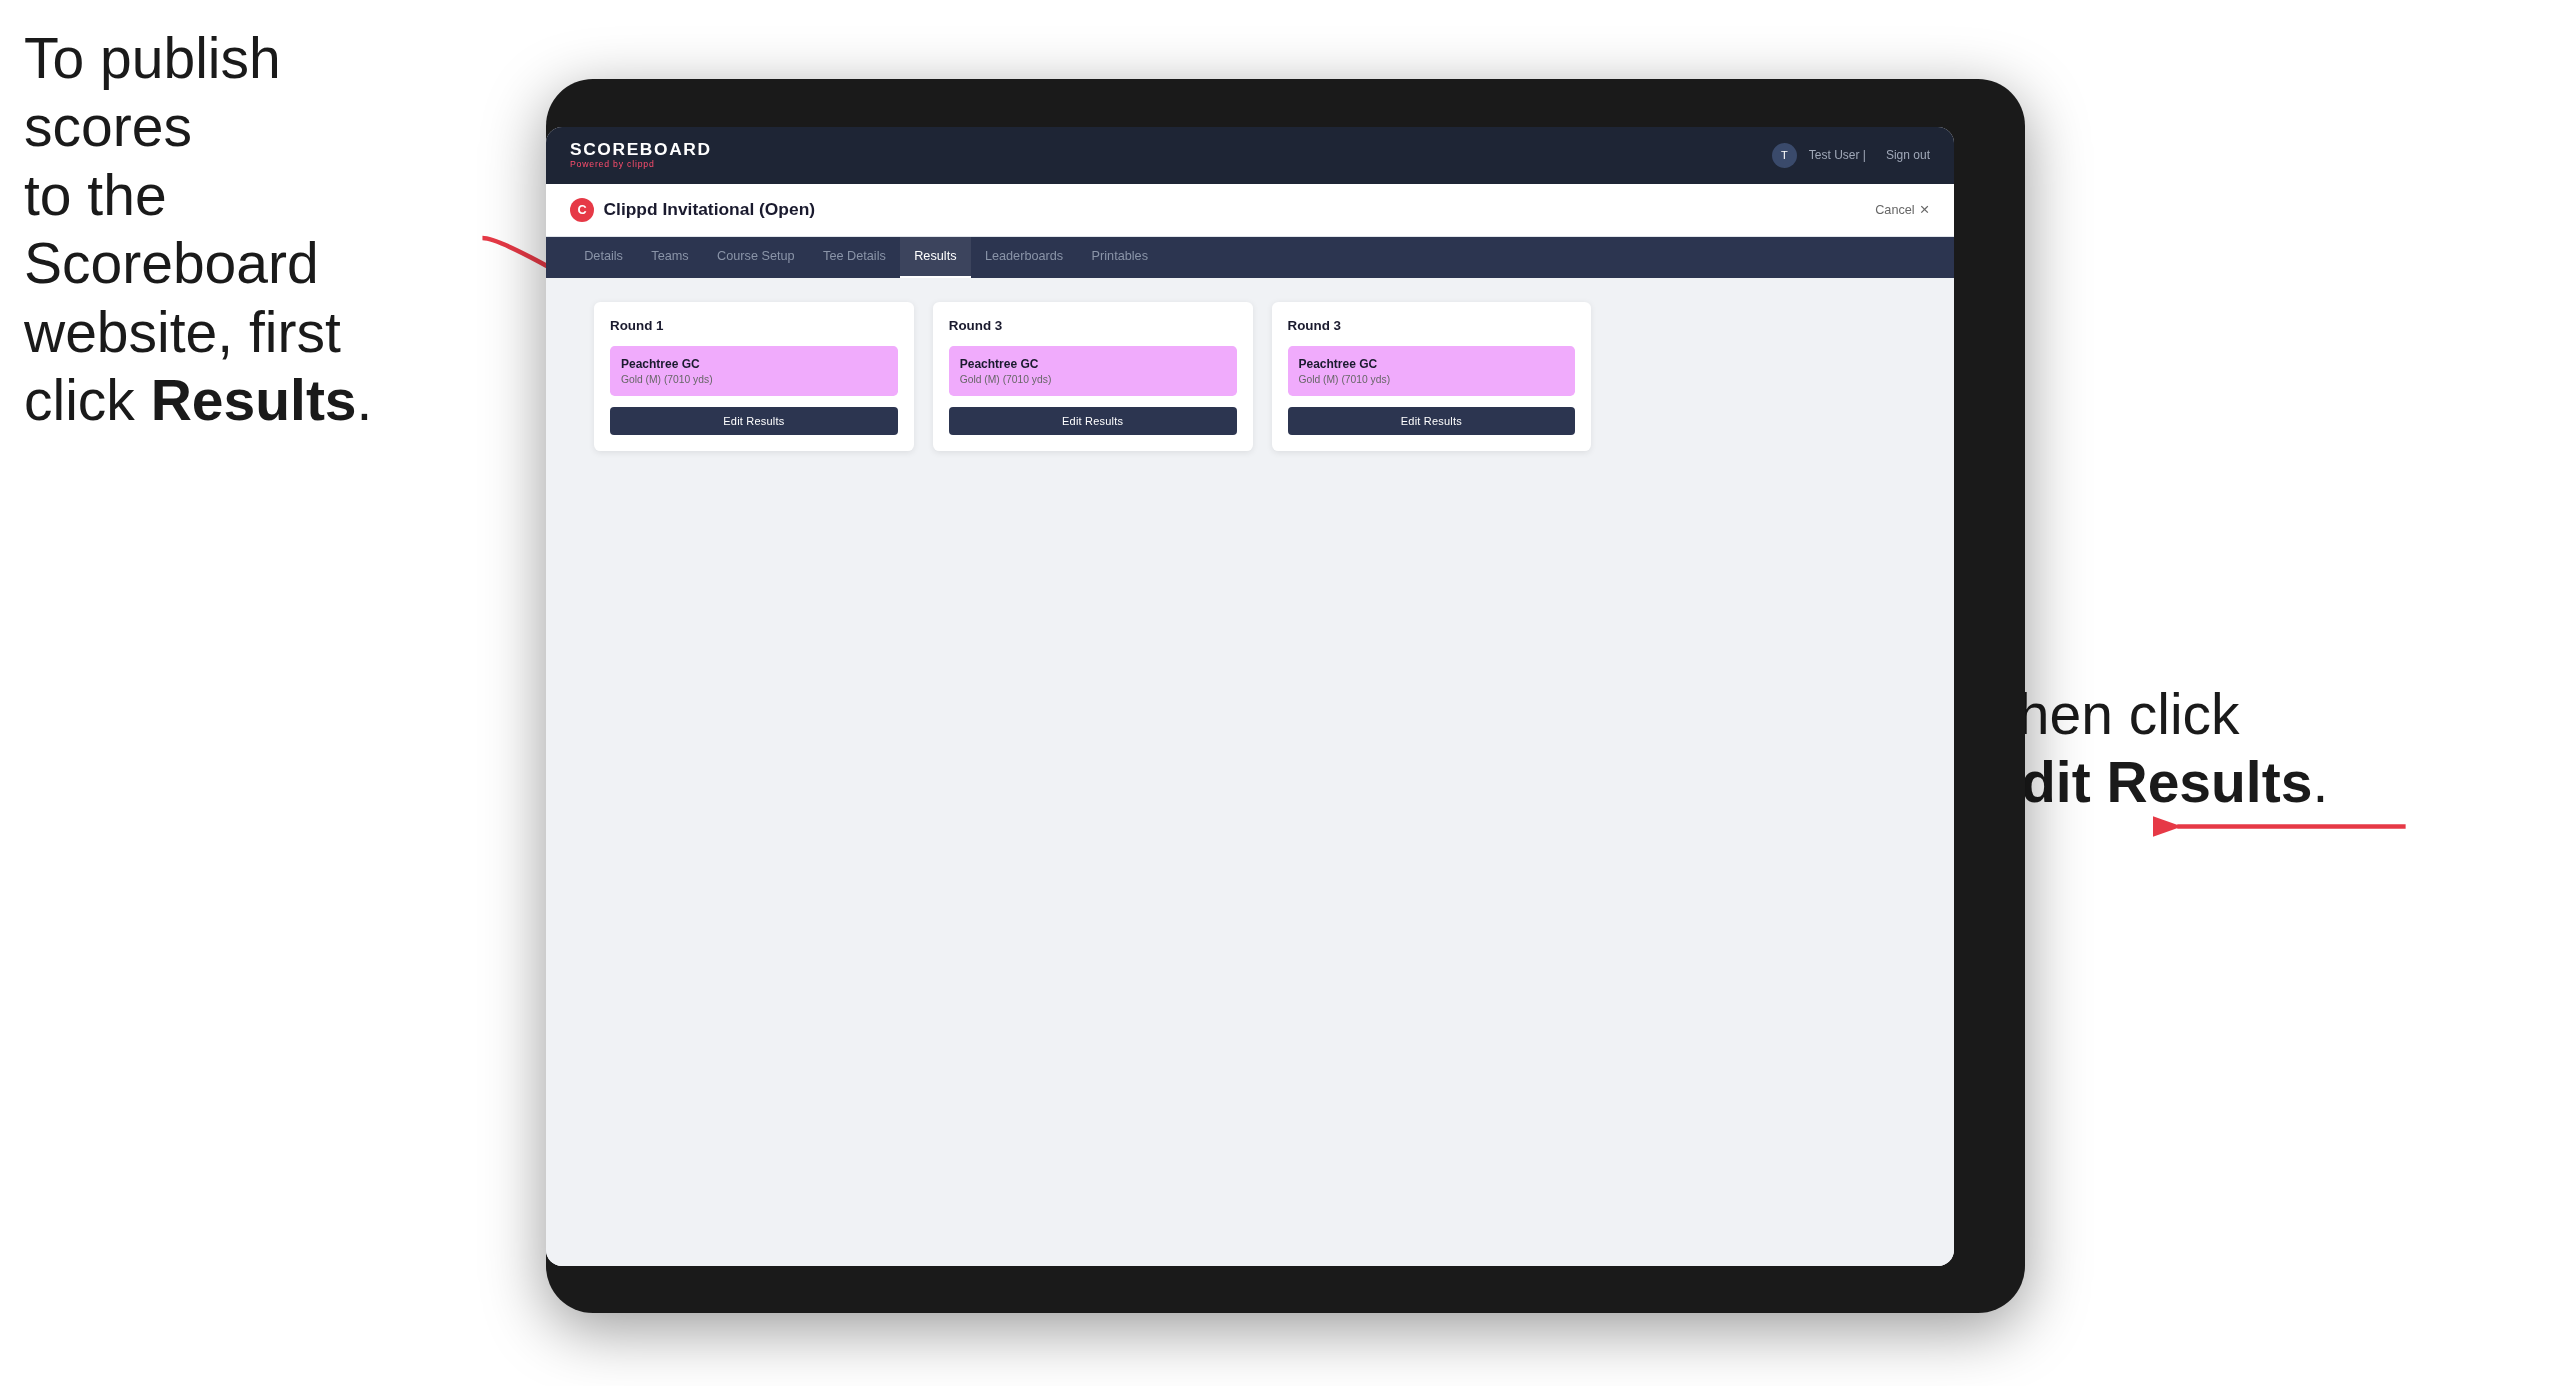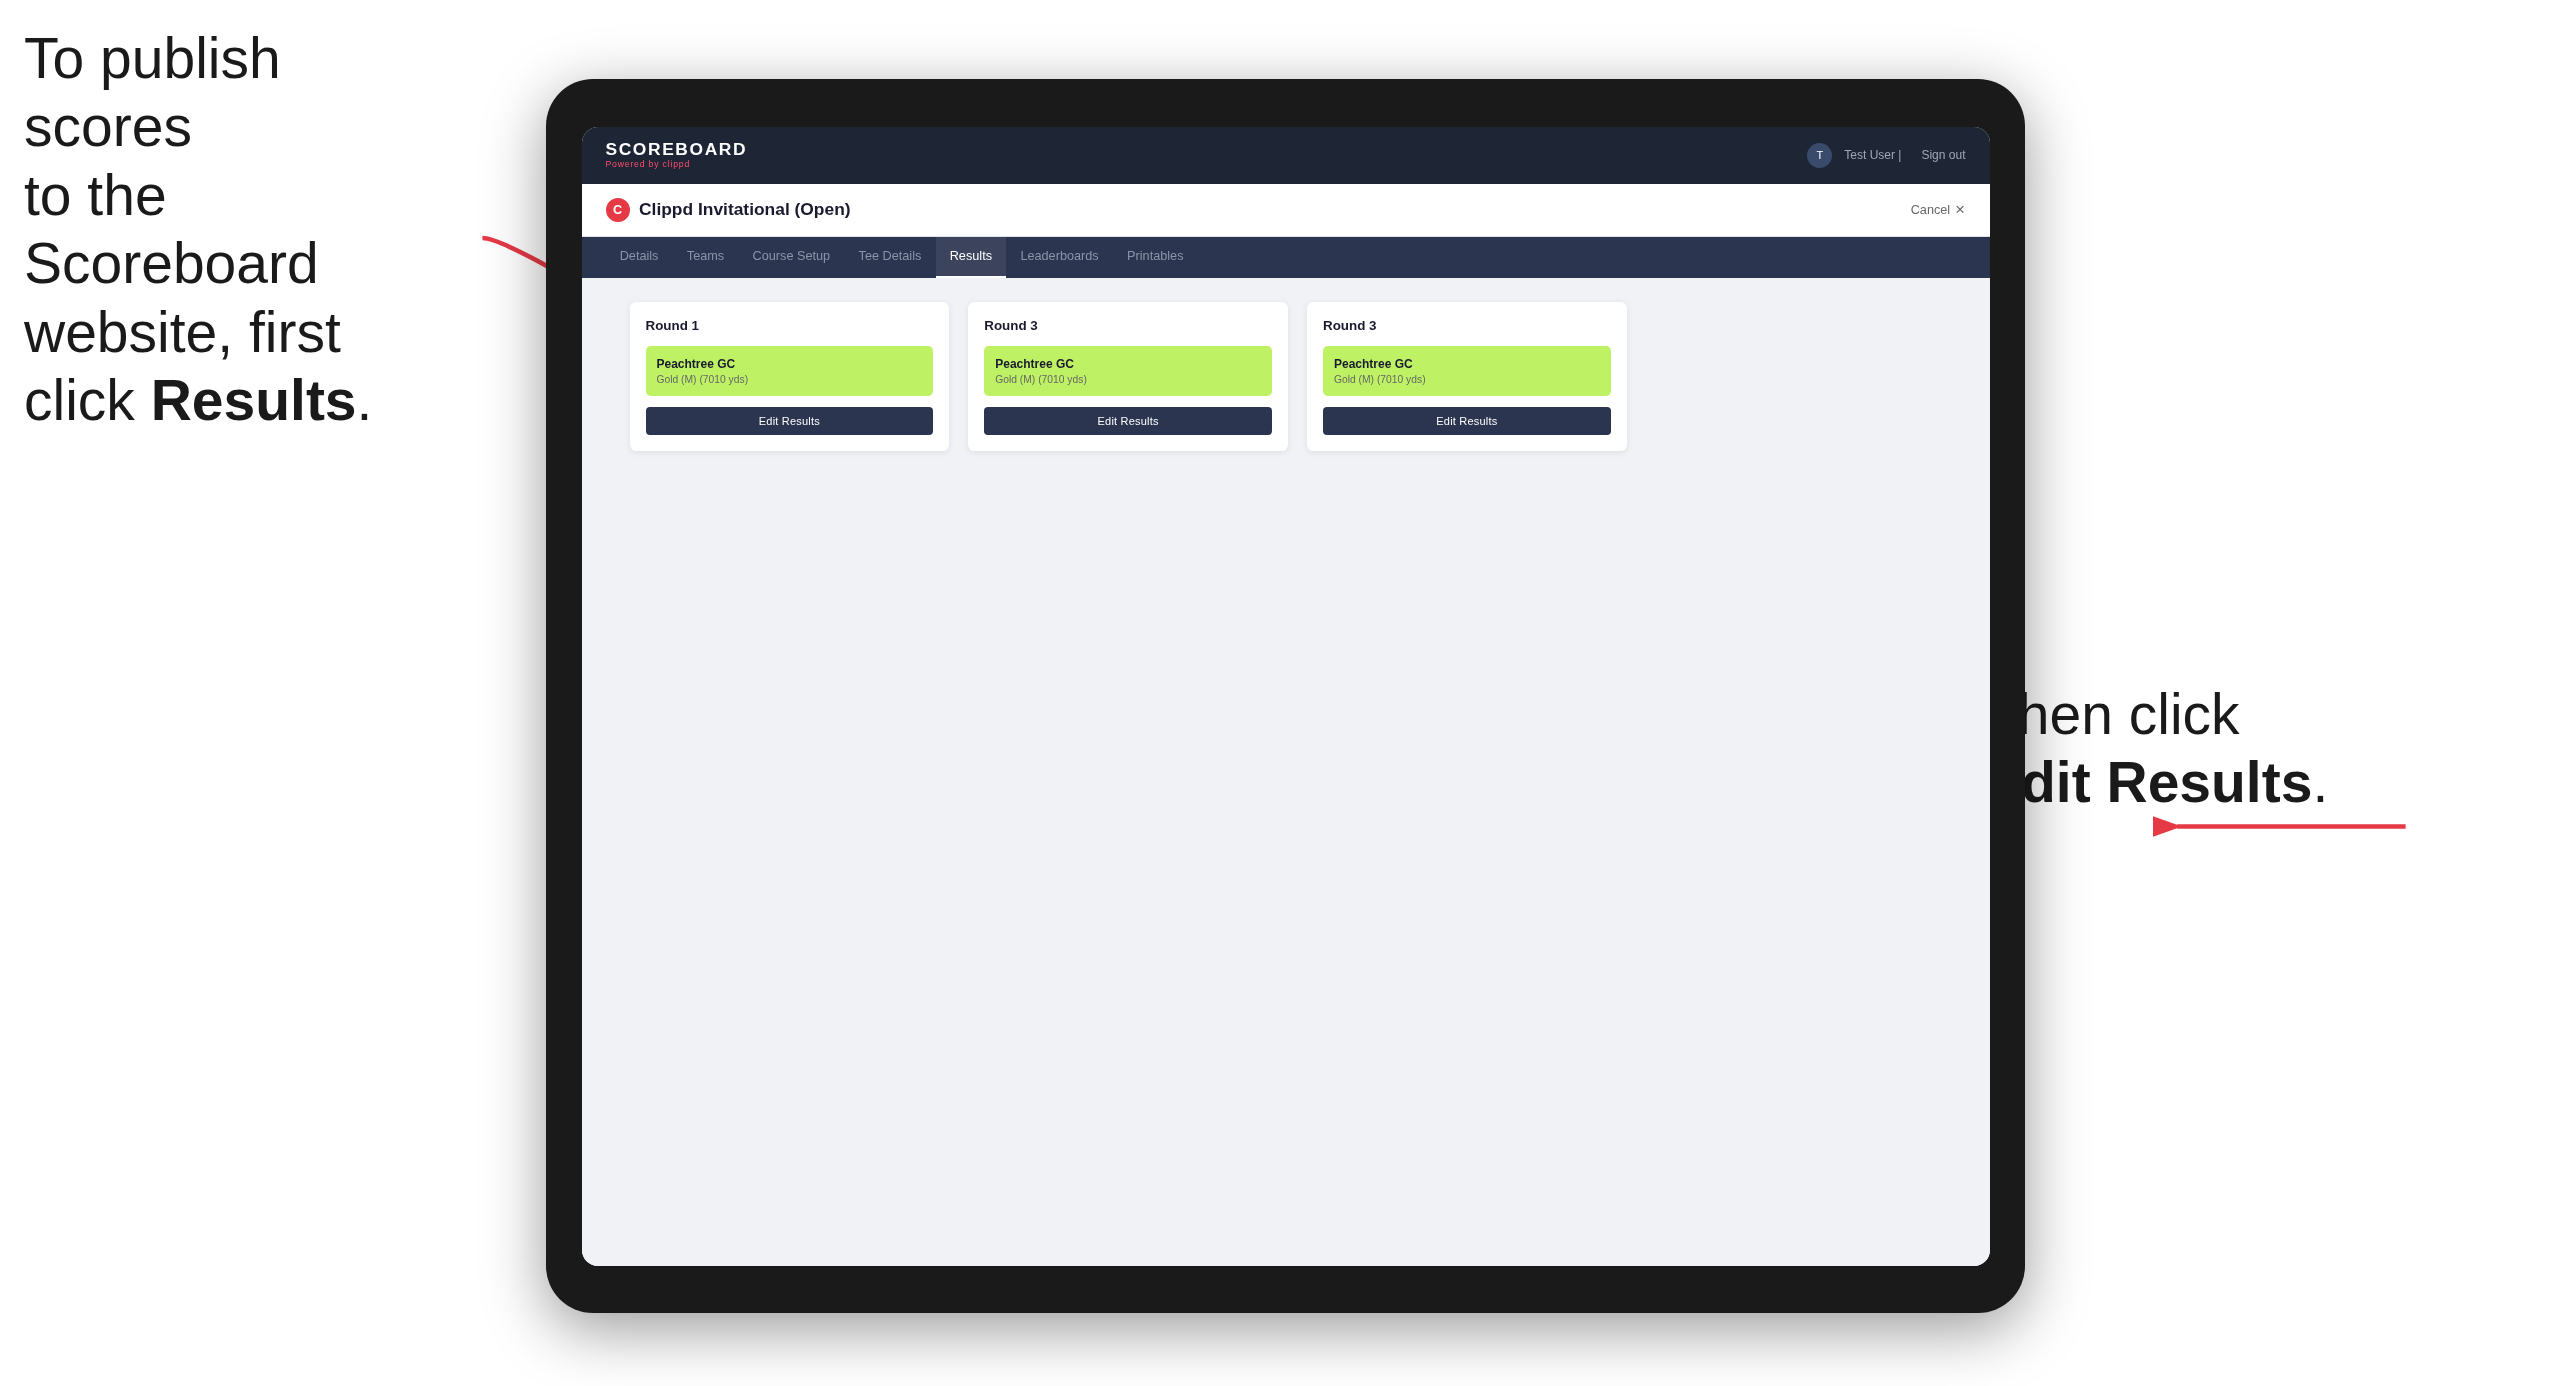--- a/index.html
+++ b/index.html
@@ -42,21 +42,21 @@
       position: absolute;
       top: 79px;
       left: 546px;
       width: 1479px;
       height: 1234px;
       background: #1a1a1a;
       border-radius: 47px;
       box-shadow: 0 16px 63px rgba(0,0,0,0.4);
       display: flex;
       align-items: center;
-      justify-content: center;
+      justify-content: flex-start;
     }
 
     .tablet-screen {
       width: 1408px;
       height: 1139px;
       background: #f0f2f5;
       border-radius: 16px;
       overflow: hidden;
       display: flex;
       flex-direction: column;
@@ -234,21 +234,21 @@
     }
 
     .round-title {
       font-size: 13.4px;
       font-weight: 600;
       color: #1a1a2e;
       margin-bottom: 12.7px;
     }
 
     .course-card {
-      background: #bef264;
+      background: #f0abfc;
       border-radius: 4.7px;
       padding: 11px;
       margin-bottom: 11px;
     }
 
     .course-name {
       font-size: 12px;
       font-weight: 600;
       color: #1a1a2e;
       margin-bottom: 3.2px;

